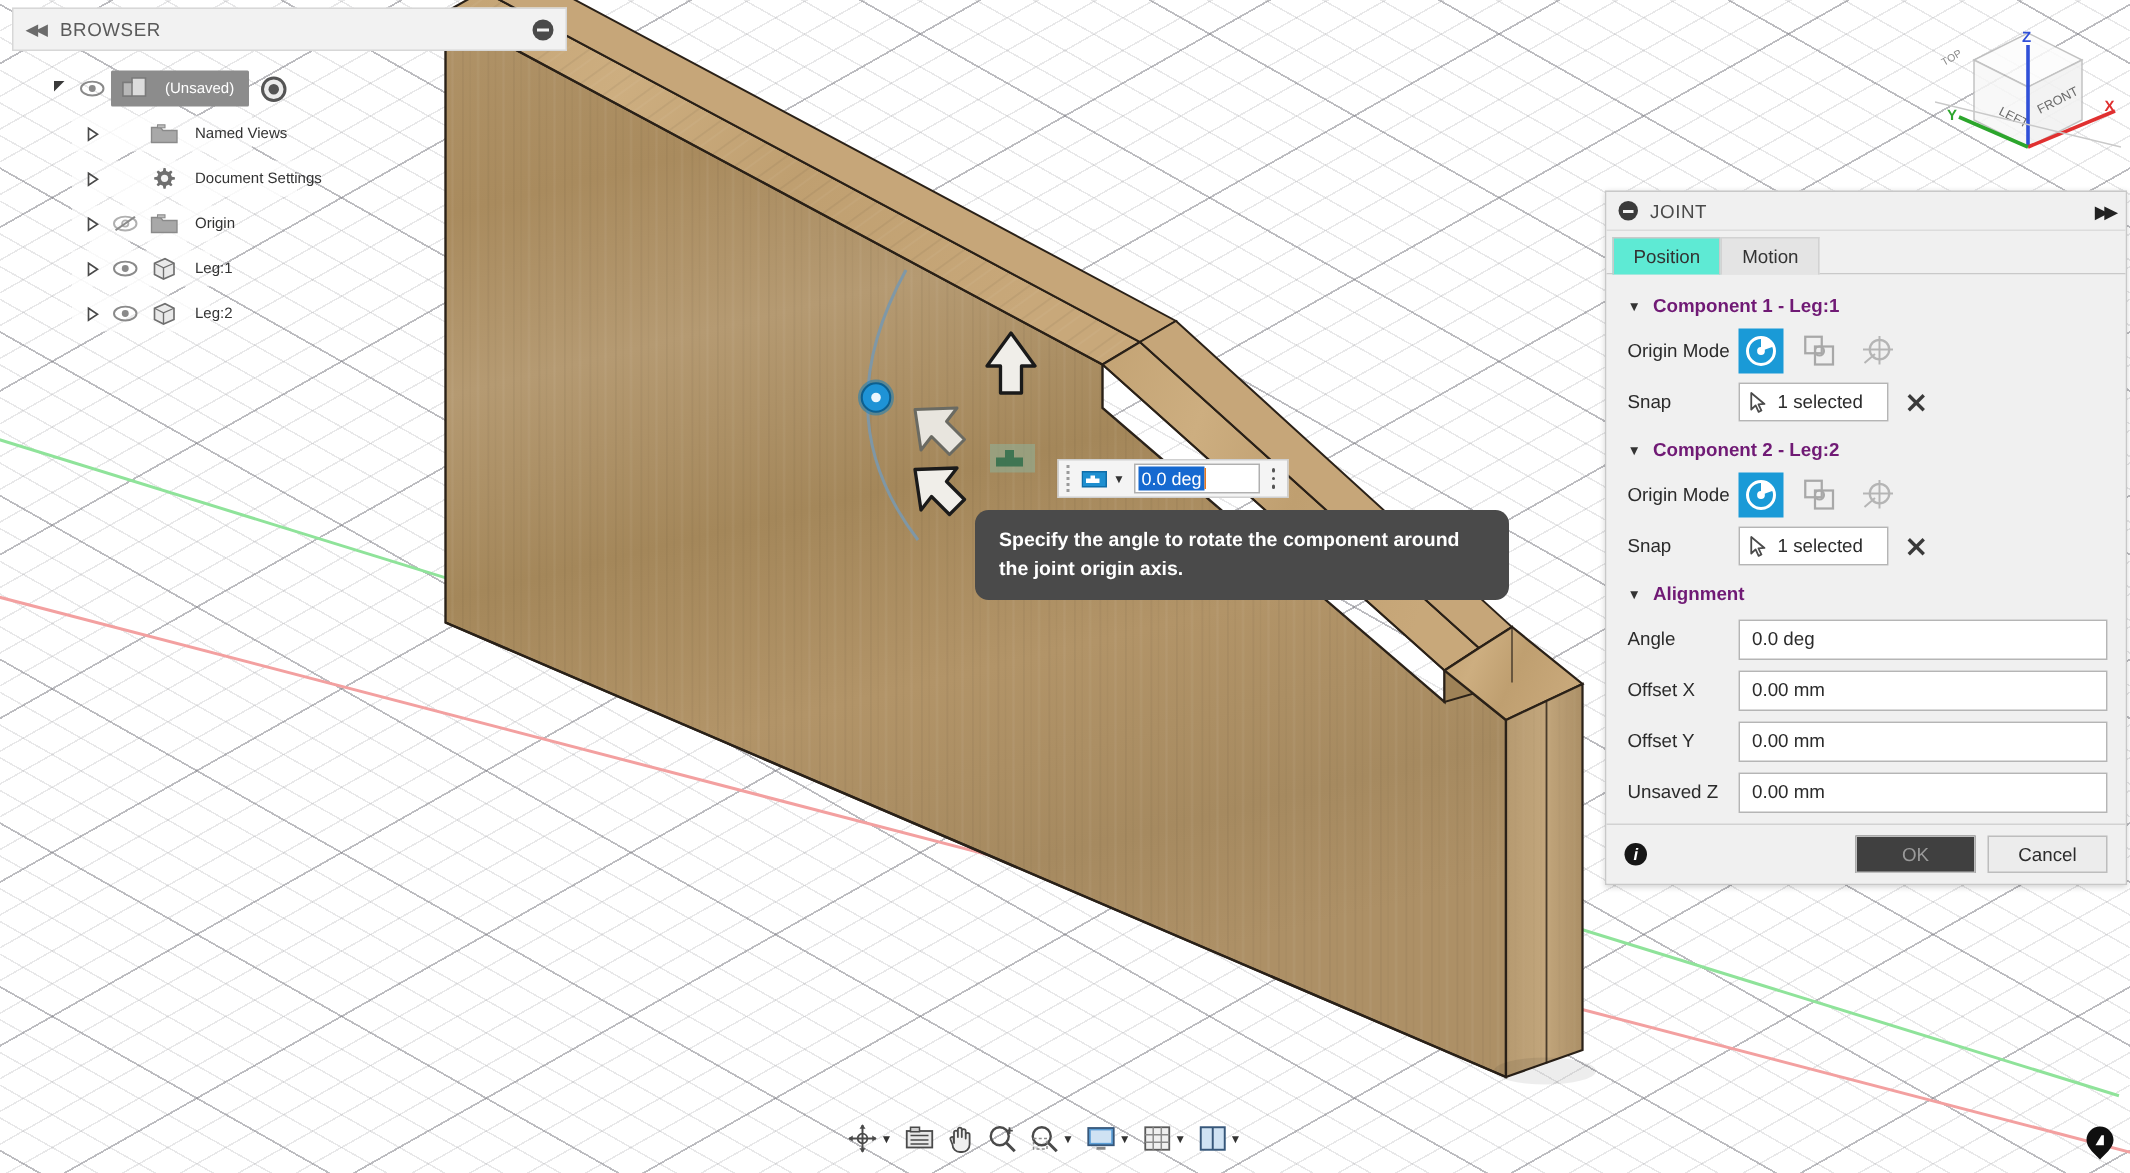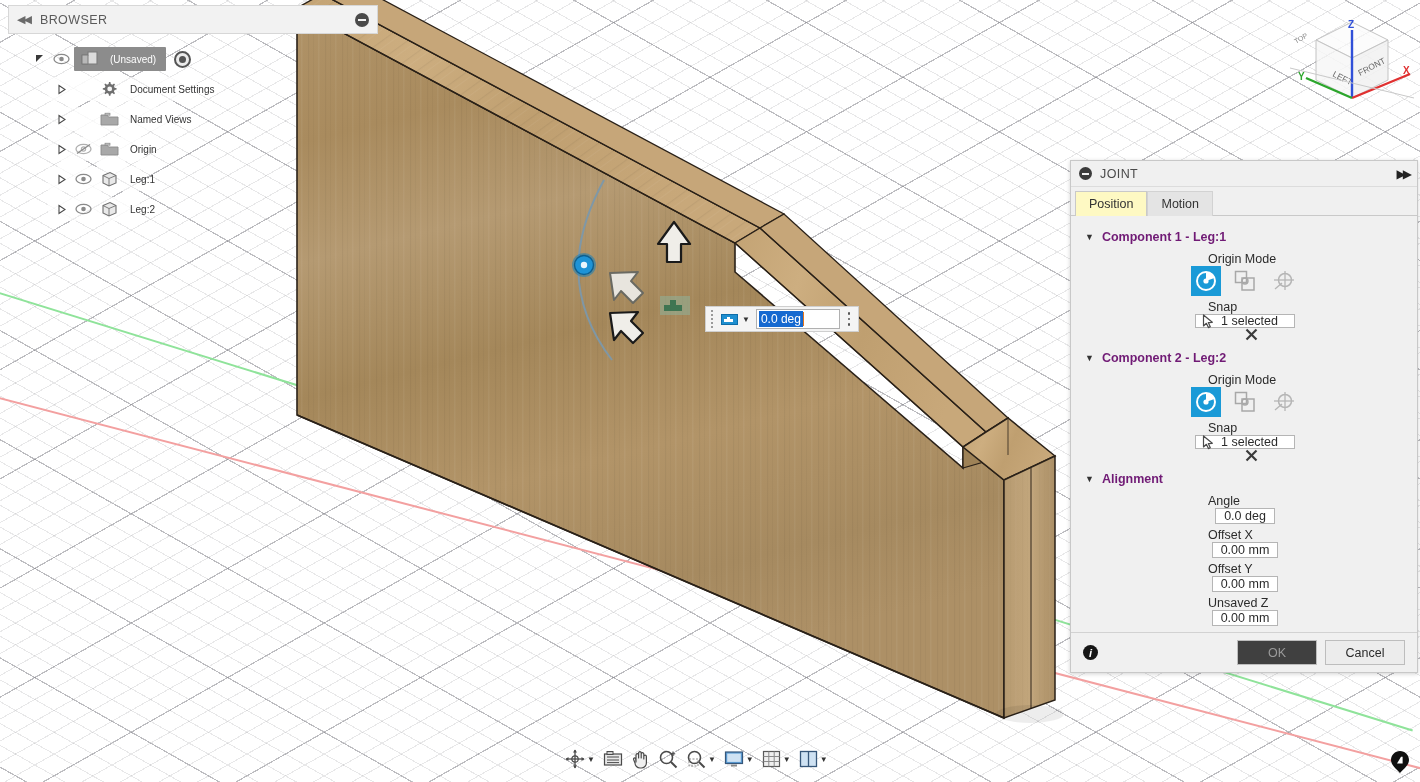--- a/index.html
+++ b/index.html
@@ -91,52 +91,51 @@
   .c-plus::before,.c-plus::after{content:"";position:absolute;background:#f2f2f2;}
   .c-plus::before{left:3px;top:6.5px;width:9px;height:2px;}
   .c-plus::after{left:6.5px;top:3px;width:2px;height:9px;}
 
   
   #joint {
     position:absolute; left:1070px; top:127px; width:348px;
     background:#f0f0f0; border:1px solid #c8c8c8;
     font-size:12.5px; color:#2b2b2b;
     box-shadow:0 1px 4px rgba(0,0,0,.18);
-    margin-top:33px;
   }
   .j-head {
     display:flex;align-items:center;height:26px;padding:0 8px;
     background:#f0f0f0;border-bottom:1px solid #dcdcdc;
   }
   .j-minus{width:13px;height:13px;border-radius:50%;background:#3b3b3b;position:relative;margin-right:8px;}
   .j-minus::after{content:"";position:absolute;left:3px;top:5.5px;width:7px;height:2px;background:#f0f0f0;}
   .j-title{flex:1;font-size:12.5px;color:#4a4a4a;letter-spacing:.4px;}
   .j-expand{font-size:12px;color:#222;letter-spacing:-3px;}
 
   .j-tabs{display:flex;align-items:flex-end;height:29px;background:#f0f0f0;padding-left:4px;border-bottom:1px solid #c9c9c9;}
   .j-tab{
     padding:5px 13px 5px; font-size:12.5px; color:#333;
     border:1px solid transparent; border-bottom:none; position:relative; top:1px;
   }
-  .j-tab.active{background:#fef9c3;border-color:#c9c9c9;}
+  .j-tab.active{background:#5eead4;border-color:#c9c9c9;}
   .j-tab.inactive{background:#e4e4e4;border-color:#d2d2d2;}
 
   .j-body{padding:6px 0 4px;background:#f0f0f0;}
   .sect-head{display:flex;align-items:center;padding:8px 0 6px 14px;}
   .caret{font-size:9px;color:#333;margin-right:8px;}
   .sect-title{font-weight:bold;font-size:12.5px;color:#701a75;}
 
-  .j-row{display:flex;align-items:center;min-height:34px;padding:2px 12px 2px 14px;flex-direction:column;}
+  .j-row{display:flex;align-items:center;min-height:34px;padding:2px 12px 2px 14px;}
   .j-label{width:74px;flex:none;font-size:12.5px;color:#2b2b2b;}
   .mode-btns{display:flex;gap:9px;align-items:center;}
   .mode-btn{width:30px;height:30px;display:flex;align-items:center;justify-content:center;}
   .mode-btn.on{background:#1a9ad7;}
 
   .snap-field{
-    display:flex;align-items:center;gap:6px;height:14px;width:100px;
+    display:flex;align-items:center;gap:6px;height:26px;width:100px;
     background:#fff;border:1px solid #b5b5b5;padding:0 6px;
   }
   .snap-field span{font-size:12.5px;color:#2b2b2b;}
   .x-clear{margin-left:12px;font-size:15px;color:#3a3a3a;font-weight:bold;line-height:1;}
 
   .txt-field{
     flex:1;height:27px;background:#fff;border:1px solid #b5b5b5;
     display:flex;align-items:center;padding:0 8px;font-size:12.5px;color:#2b2b2b;
   }
   .flip-btn{width:30px;height:30px;background:#1a9ad7;display:flex;align-items:center;justify-content:center;}
@@ -351,52 +350,52 @@
           </span>
           <span class="tree-label">(Unsaved)</span>
         </span>
         <span class="radio-ring">
             <i></i>
           </span>
       </div>
 
       <div id="tree-children">
           <div class="tree-row">
+            <span class="hl" style="width: 120px;"></span>
+            <span style="width: 40px; flex: 0 0 auto;"></span>
+            <span class="arrow-t" style="display: flex; align-items: center; justify-content: center;">
+              <svg width="11" height="11" viewBox="0 0 11 11">
+                <polygon points="3,1.5 9,5.5 3,9.5" fill="none" stroke="#4a4a4a" stroke-width="1.1"></polygon>
+              </svg>
+            </span>
+            <span class="eye"></span>
+            <span class="icon-box" style="display: flex; align-items: center; justify-content: center;">
+              <svg width="19" height="15" viewBox="0 0 19 15">
+                <path d="M1,3 L7,3 L8.6,5 L18,5 L18,13 L1,13 Z" fill="#a8a8a8" stroke="#8a8a8a" stroke-width="0.9"></path>
+                <rect x="5" y="1.2" width="5" height="2" fill="#bdbdbd" stroke="#8a8a8a" stroke-width="0.7"></rect>
+              </svg>
+            </span>
+            <span class="tree-label">Named Views</span>
+          </div>
+          <div class="tree-row">
             <span class="hl" style="width: 150px;"></span>
             <span style="width: 40px; flex: 0 0 auto;"></span>
             <span class="arrow-t" style="display: flex; align-items: center; justify-content: center;">
               <svg width="11" height="11" viewBox="0 0 11 11">
                 <polygon points="3,1.5 9,5.5 3,9.5" fill="none" stroke="#4a4a4a" stroke-width="1.1"></polygon>
               </svg>
             </span>
             <span class="eye"></span>
             <span class="icon-box" style="display: flex; align-items: center; justify-content: center;">
               <svg width="16" height="16" viewBox="0 0 16 16">
                 <path d="M8,1 L9.4,1 L9.8,3 L11.4,3.7 L13,2.6 L14,3.6 L12.9,5.2 L13.6,6.8 L15.6,7.2 L15.6,8.6 L13.6,9 L12.9,10.6 L14,12.2 L13,13.2 L11.4,12.1 L9.8,12.8 L9.4,14.8 L8,14.8 L7.6,12.8 L6,12.1 L4.4,13.2 L3.4,12.2 L4.5,10.6 L3.8,9 L1.8,8.6 L1.8,7.2 L3.8,6.8 L4.5,5.2 L3.4,3.6 L4.4,2.6 L6,3.7 L7.6,3 Z" fill="#6f6f6f"></path>
                 <circle cx="8.7" cy="7.9" r="2.4" fill="#f4f4f4"></circle>
               </svg>
             </span>
             <span class="tree-label">Document Settings</span>
-          </div>
-          <div class="tree-row">
-            <span class="hl" style="width: 120px;"></span>
-            <span style="width: 40px; flex: 0 0 auto;"></span>
-            <span class="arrow-t" style="display: flex; align-items: center; justify-content: center;">
-              <svg width="11" height="11" viewBox="0 0 11 11">
-                <polygon points="3,1.5 9,5.5 3,9.5" fill="none" stroke="#4a4a4a" stroke-width="1.1"></polygon>
-              </svg>
-            </span>
-            <span class="eye"></span>
-            <span class="icon-box" style="display: flex; align-items: center; justify-content: center;">
-              <svg width="19" height="15" viewBox="0 0 19 15">
-                <path d="M1,3 L7,3 L8.6,5 L18,5 L18,13 L1,13 Z" fill="#a8a8a8" stroke="#8a8a8a" stroke-width="0.9"></path>
-                <rect x="5" y="1.2" width="5" height="2" fill="#bdbdbd" stroke="#8a8a8a" stroke-width="0.7"></rect>
-              </svg>
-            </span>
-            <span class="tree-label">Named Views</span>
           </div>
           <div class="tree-row">
             <span class="hl" style="width: 95px;"></span>
             <span style="width: 40px; flex: 0 0 auto;"></span>
             <span class="arrow-t" style="display: flex; align-items: center; justify-content: center;">
               <svg width="11" height="11" viewBox="0 0 11 11">
                 <polygon points="3,1.5 9,5.5 3,9.5" fill="none" stroke="#4a4a4a" stroke-width="1.1"></polygon>
               </svg>
             </span>
             <span class="eye">
@@ -625,20 +624,21 @@
       <span class="val-sel">0.0 deg</span>
       <span class="val-caret"></span>
     </span>
     <span class="kebab">
         <i></i>
         <i></i>
         <i></i>
       </span>
   </div>
 
+  <div id="tooltip">Specify the angle to rotate the component around the joint origin axis.</div>
 
   <div id="navbar">
       <span class="nav-item">
         <span style="display: flex; align-items: center; justify-content: center;">
           <svg width="20" height="20" viewBox="0 0 20 20">
             <line x1="10" y1="1" x2="10" y2="19" stroke="#4a4a4a" stroke-width="1.3"></line>
             <line x1="1" y1="10" x2="19" y2="10" stroke="#4a4a4a" stroke-width="1.3"></line>
             <polygon points="10,0.5 12,3.5 8,3.5" fill="#4a4a4a"></polygon>
             <polygon points="10,19.5 12,16.5 8,16.5" fill="#4a4a4a"></polygon>
             <polygon points="0.5,10 3.5,8 3.5,12" fill="#4a4a4a"></polygon>

